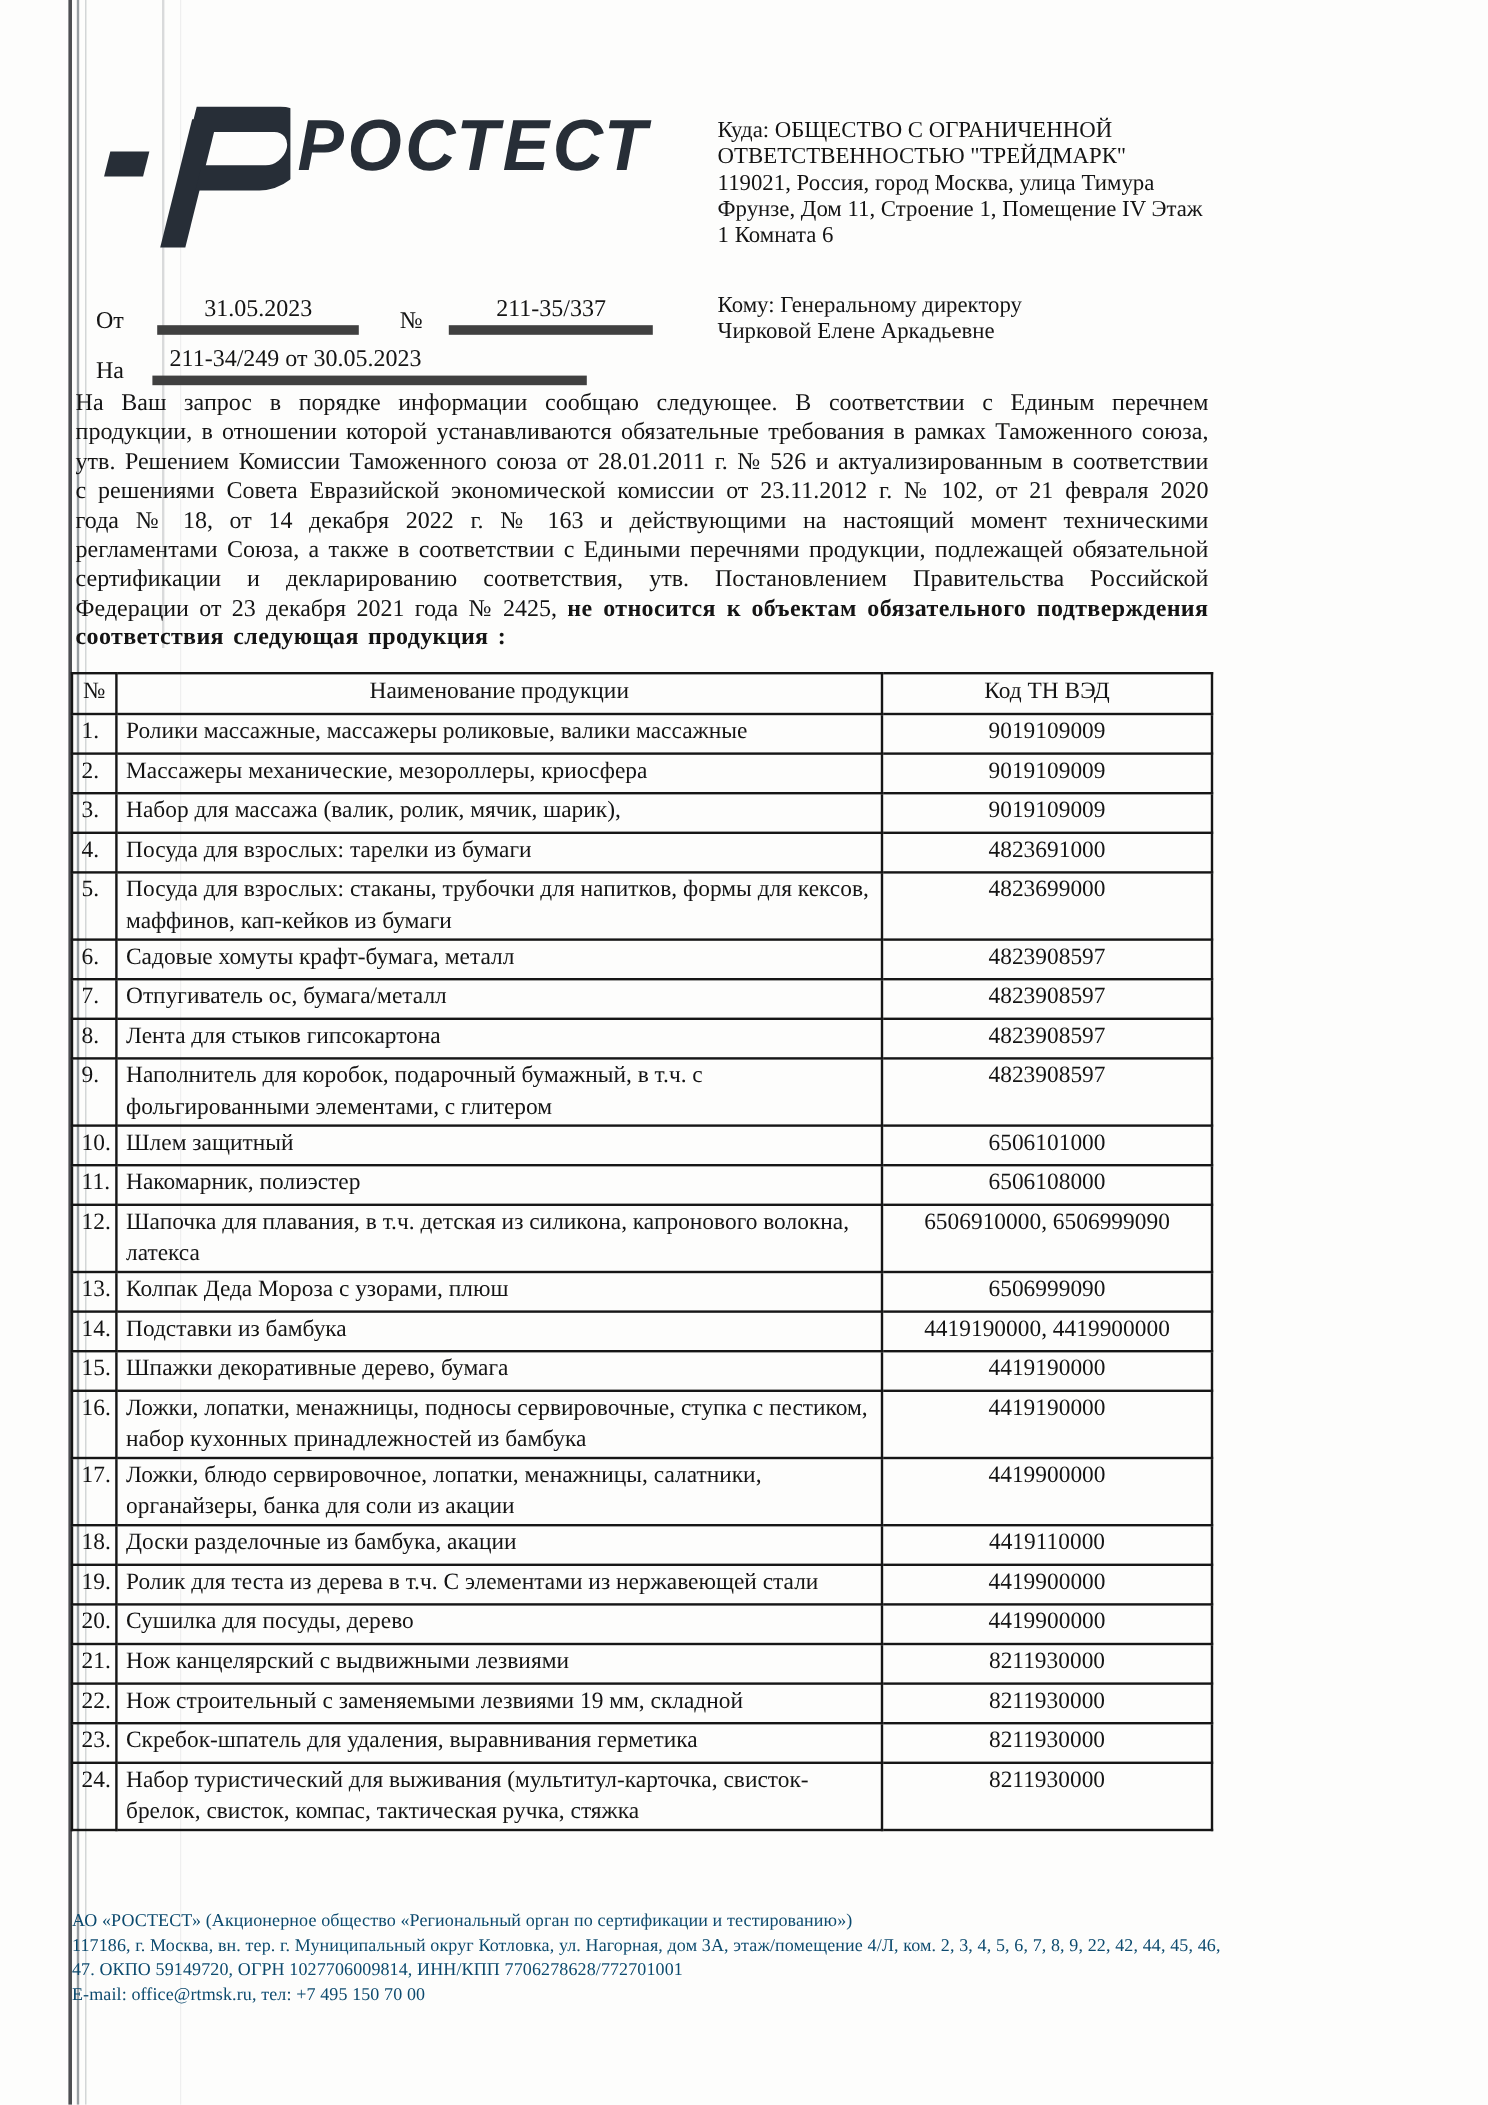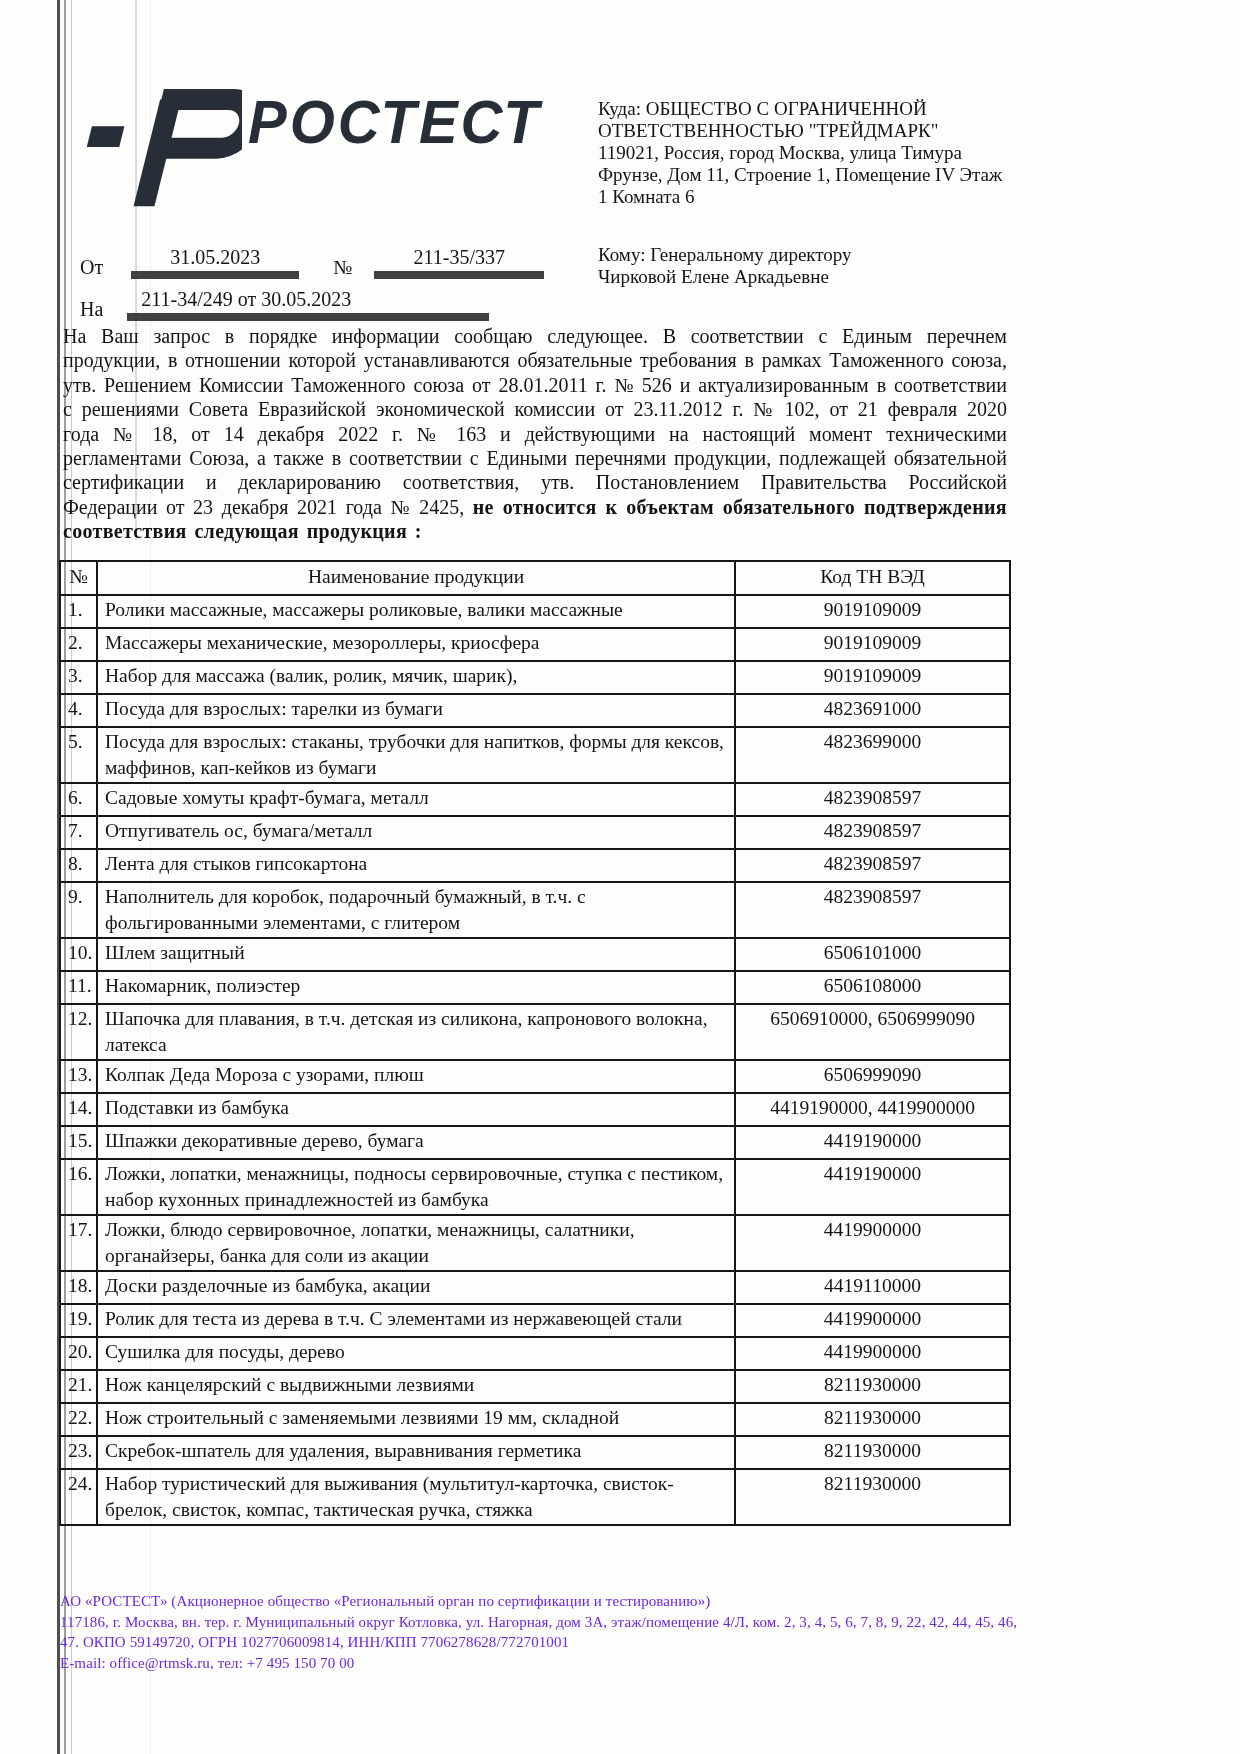--- a/index.html
+++ b/index.html
@@ -69,21 +69,21 @@
   col.c-name{width:638px;}
   col.c-code{width:275px;}
   td.num{text-align:left;padding-left:3px;}
   td.name{text-align:left;}
   td.code{text-align:center;}
   tr.single td{height:29px;}
 
   
   .footer{
     position:absolute;left:60px;top:1591px;width:1140px;
-    font-size:15px;line-height:20.5px;color:#6d28d9;
+    font-size:15px;line-height:20.5px;color:#0c4a6e;
     letter-spacing:0.1px;
   }
   .footer .fl{white-space:nowrap;overflow:hidden;}
 </style>
 </head>
 <body>
 
 <div class="scanline l1"></div>
 <div class="scanline l2"></div>
 <div class="scanline l3"></div>

